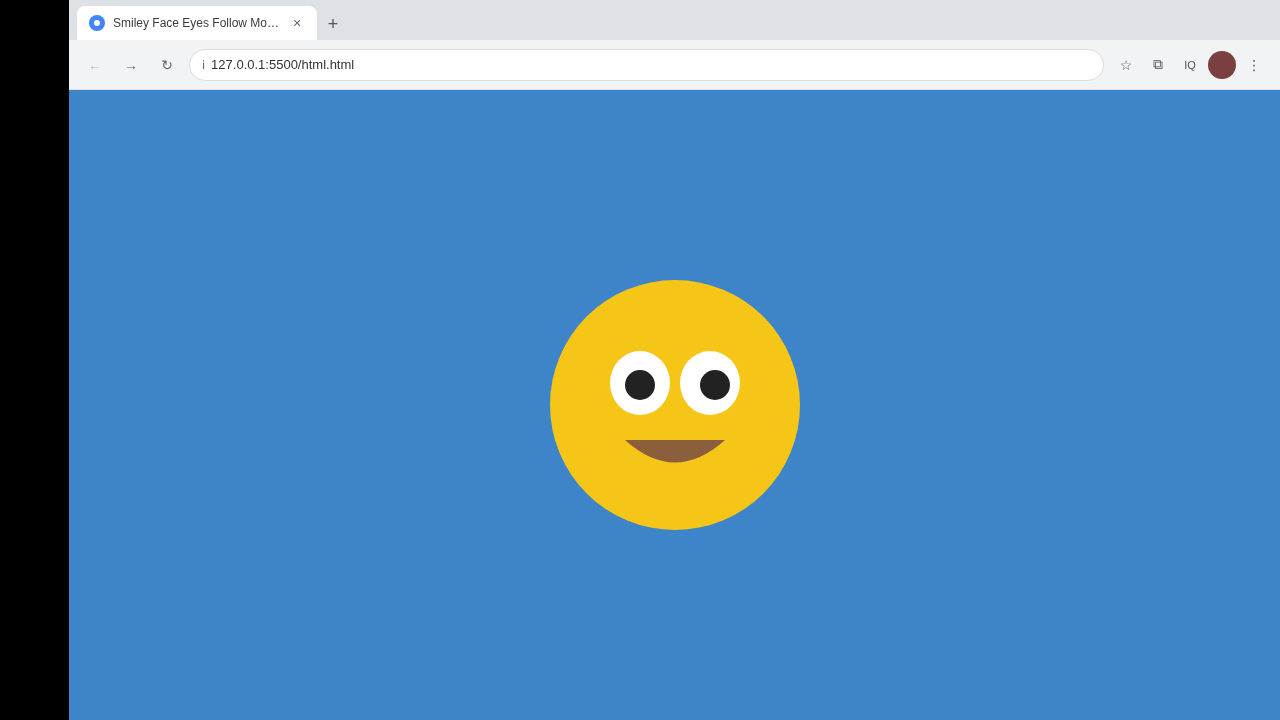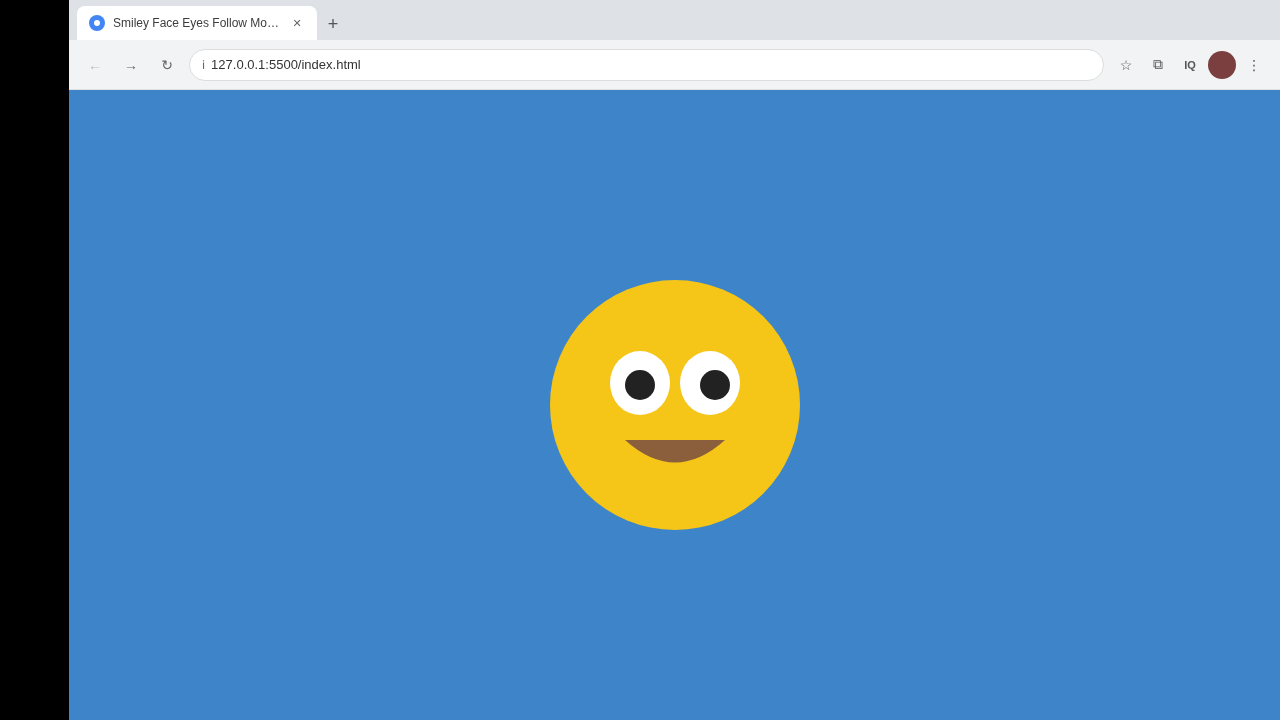--- a/index.html
+++ b/index.html
@@ -218,26 +218,26 @@
     </div>
     <div class="tab-new">+</div>
   </div>
 
   <div class="address-bar">
     <div class="nav-btn disabled">←</div>
     <div class="nav-btn">→</div>
     <div class="nav-btn">↻</div>
     <div class="url-bar">
       <span class="url-icon">ℹ</span>
-      <span class="url-text">127.0.0.1:5500/index.html</span>
+      <span class="url-text">127.0.0.1:5500/html.html</span>
     </div>
     <div class="toolbar-right">
       <div class="toolbar-btn">☆</div>
       <div class="toolbar-btn">⧉</div>
-      <div class="toolbar-btn" style="font-size:11px;font-weight:bold;color:#555;">IQ</div>
+      <div class="toolbar-btn" style="font-size:11px;font-weight:normal;color:#555;">IQ</div>
       <div class="avatar-btn"></div>
       <div class="toolbar-btn">⋮</div>
     </div>
   </div>
 
   <div class="page-content">
     <div class="smiley">
       <svg viewBox="0 0 260 260" xmlns="http://www.w3.org/2000/svg">
 
         <circle cx="130" cy="130" r="125" fill="#f5c518"></circle>

